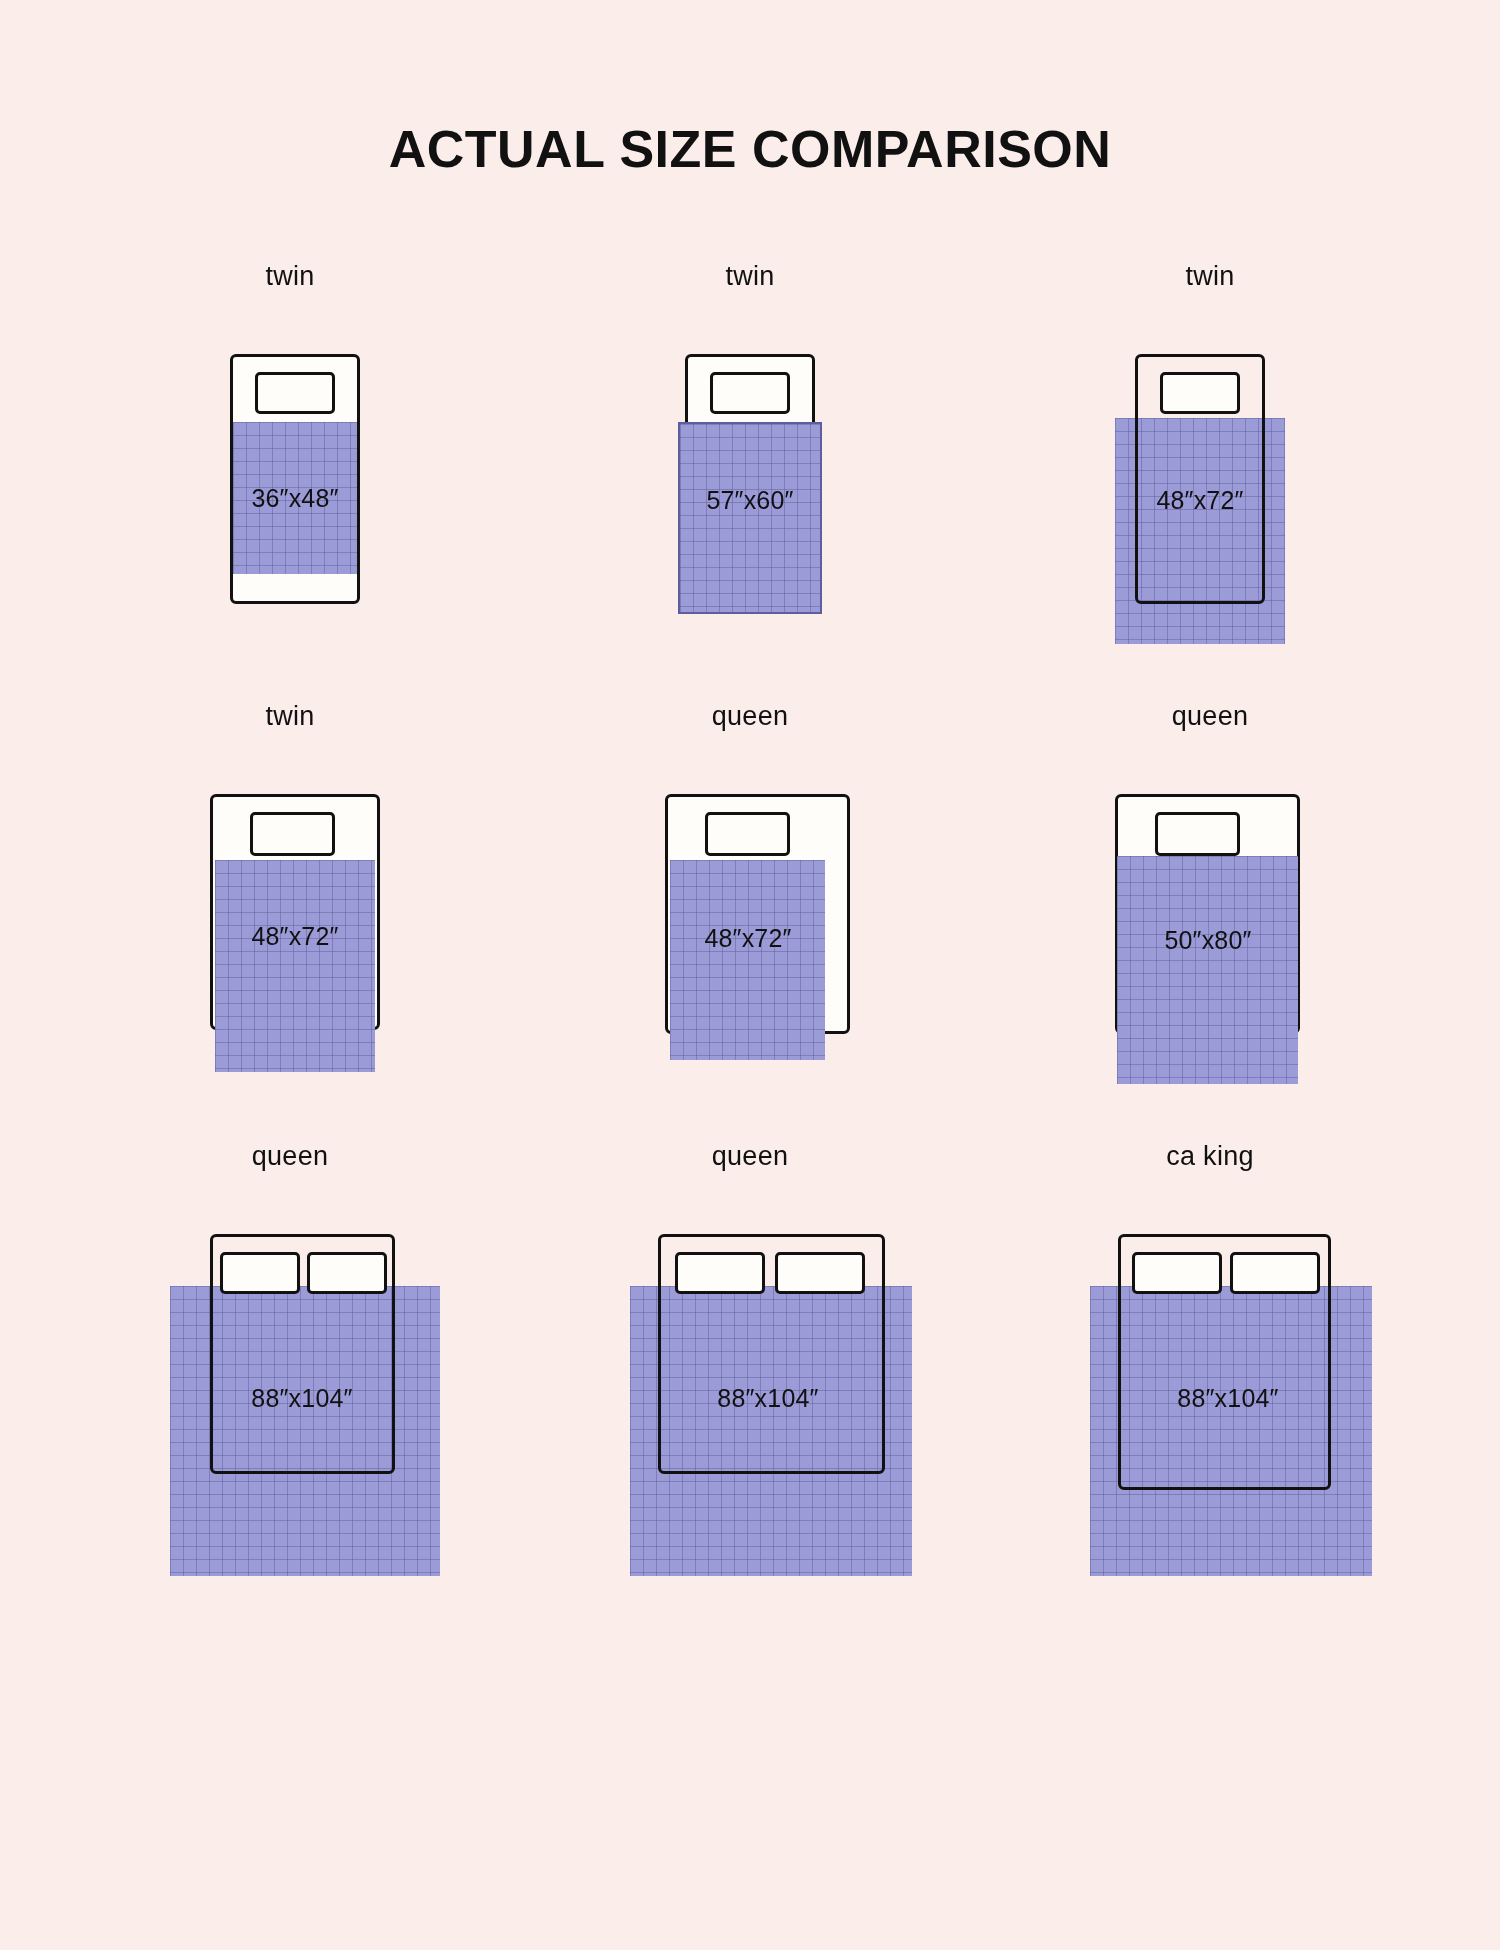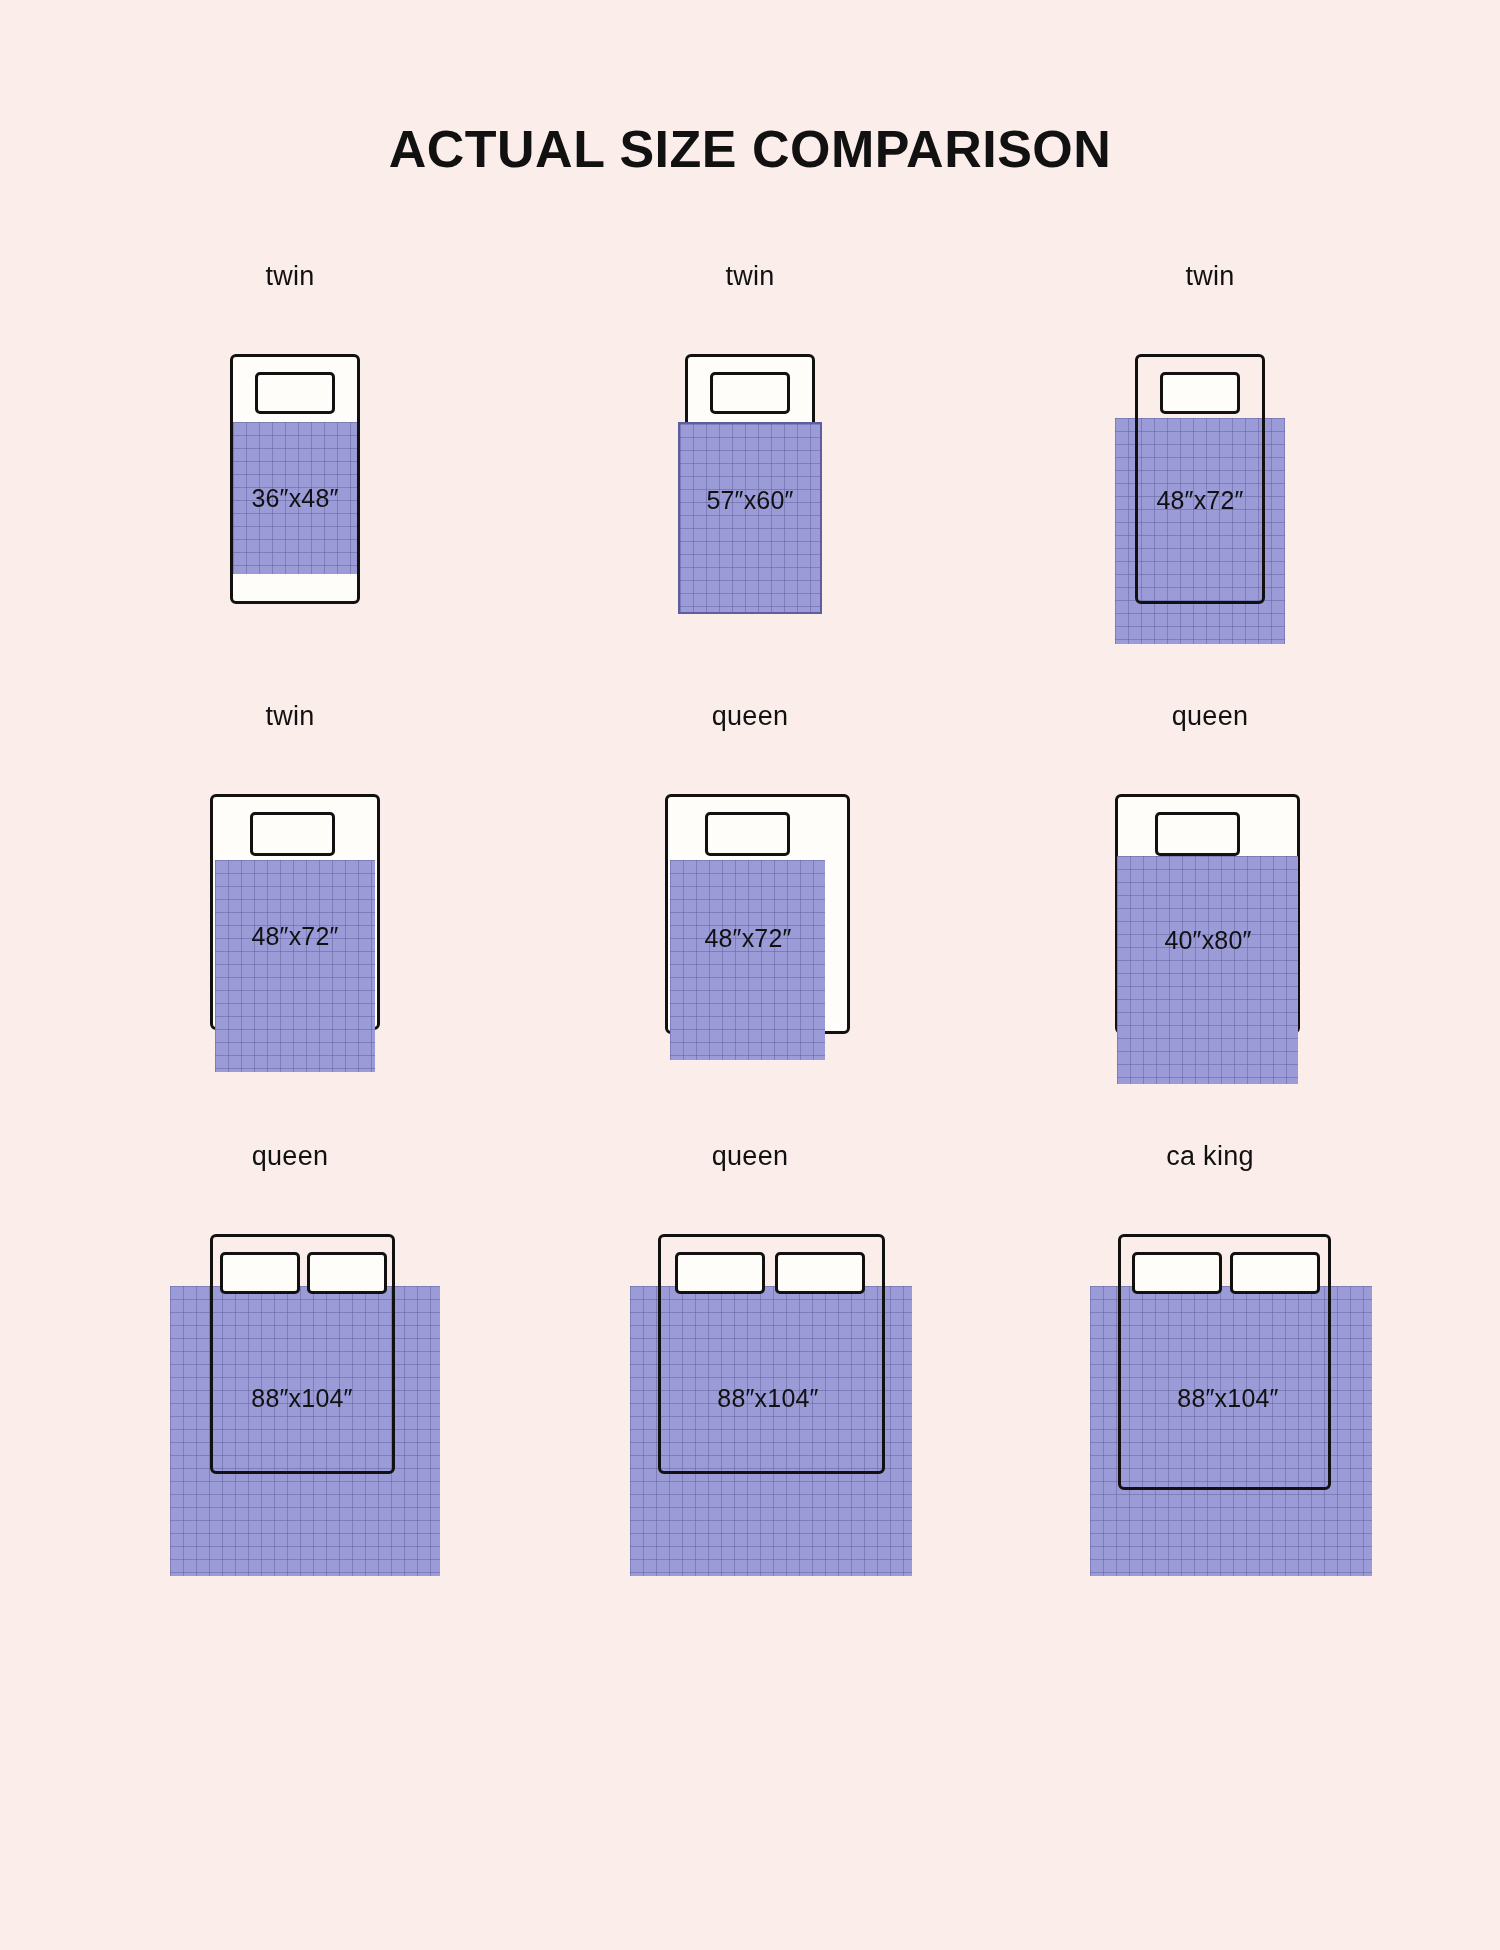--- a/index.html
+++ b/index.html
@@ -156,21 +156,21 @@
         <div class="dim" style="left:218px; top:148px;">48″x72″</div>
       </div>
     </div>
 
     <div class="cell">
       <div class="cell-label">queen</div>
       <div class="stage">
         <div class="mattress" style="left:125px; top:4px; width:185px; height:240px;"></div>
         <div class="pillow" style="left:165px; top:22px; width:85px; height:44px;"></div>
         <div class="blanket" style="left:127px; top:66px; width:181px; height:228px;"></div>
-        <div class="dim" style="left:218px; top:150px;">40″x80″</div>
+        <div class="dim" style="left:218px; top:150px;">50″x80″</div>
       </div>
     </div>
 
     <div class="cell">
       <div class="cell-label">queen</div>
       <div class="stage">
         <div class="blanket" style="left:100px; top:56px; width:270px; height:290px;"></div>
         <div class="mattress" style="left:140px; top:4px; width:185px; height:240px; background:transparent;"></div>
         <div class="pillow" style="left:150px; top:22px; width:80px; height:42px;"></div>
         <div class="pillow" style="left:237px; top:22px; width:80px; height:42px;"></div>

